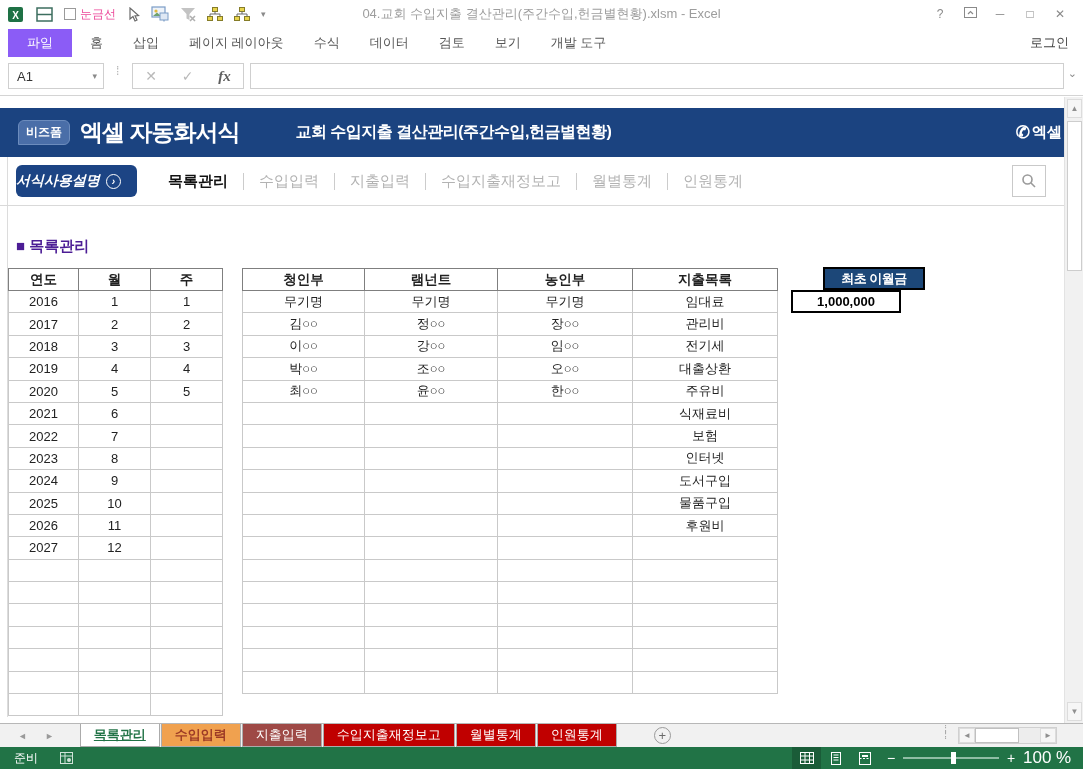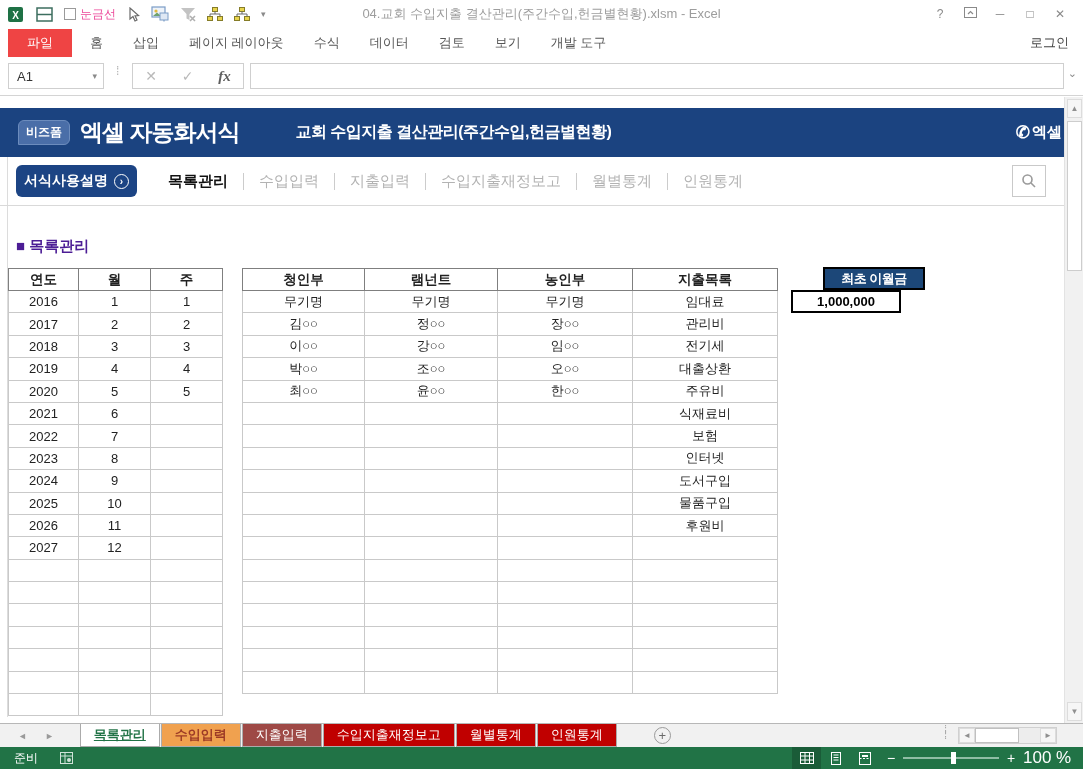--- a/index.html
+++ b/index.html
@@ -14,21 +14,21 @@
   .chk-label { font-size:12px; color:#ec4899; margin-left:4px; }
   .qat-drop { color:#8a8a8a; font-size:9px; }
   .win-title { position:absolute; left:0; right:0; top:0; height:28px; line-height:28px; text-align:center; font-size:13px; color:#9d9d9d; }
   .win-controls { position:absolute; right:8px; top:0; height:28px; display:flex; align-items:center; }
   .wbtn { width:30px; text-align:center; color:#8a8a8a; font-size:12px; }
 
   
   .ribbonrow { position:absolute; left:0; top:28px; width:1083px; height:29px; background:#fff; display:flex; align-items:center; }
   #rtabs { display:flex; align-items:center; padding-left:8px; }
   .rtab { font-size:13px; color:#565656; padding:5px 15px; white-space:nowrap; }
-  .rtab.file { background:#ef4444; color:#fff; padding:5px 19px; margin-right:3px; }
+  .rtab.file { background:#8b5cf6; color:#fff; padding:5px 19px; margin-right:3px; }
   .login { position:absolute; right:14px; font-size:13px; color:#444; }
 
   
   .formularow { position:absolute; left:0; top:57px; width:1083px; height:39px; background:#fff; border-bottom:1px solid #d4d4d4; }
   .namebox { position:absolute; left:8px; top:6px; width:96px; height:26px; border:1px solid #cfcfcf; background:#fff; font-size:13px; color:#333; display:flex; align-items:center; }
   .namebox .nb-text { padding-left:8px; flex:1; }
   .namebox .nb-arrow { color:#8a8a8a; font-size:9px; padding-right:6px; }
   .fb-grip { position:absolute; left:116px; top:7px; color:#b5b5b5; font-size:12px; letter-spacing:0; }
   .fxbox { position:absolute; left:132px; top:6px; width:112px; height:26px; border:1px solid #cfcfcf; background:#fff; display:flex; align-items:center; justify-content:space-around; }
   .fx-x, .fx-check { color:#b9b9b9; font-size:14px; }
@@ -41,21 +41,21 @@
   .guide-line { position:absolute; left:7px; top:60px; width:1px; height:560px; background:#dcdcdc; }
 
   .banner { position:absolute; left:0; top:11px; width:1064px; height:49px; background:#1b4380; display:flex; align-items:center; overflow:hidden; }
   .logo-box { margin-left:18px; background:#4a6ea8; color:#fff; font-size:12px; font-weight:bold; padding:3px 7px; border-radius:6px 6px 6px 0; border:1px solid #6c8cbd; }
   .brand { color:#fff; font-size:23px; font-weight:bold; margin-left:10px; letter-spacing:-1px; }
   .banner-title { color:#fff; font-size:16px; font-weight:bold; margin-left:56px; letter-spacing:-0.5px; }
   .banner-phone { position:absolute; right:2px; color:#fff; font-size:15px; font-weight:bold; display:flex; align-items:center; gap:2px; }
   .phone-glyph { font-size:17px; }
 
   .navrow { position:absolute; left:0; top:60px; width:1064px; height:49px; border-bottom:1px solid #d9d9d9; }
-  .help-btn { position:absolute; left:16px; top:8px; width:121px; height:32px; background:#1c4484; border-radius:6px; color:#fff; font-size:14px; font-weight:bold; display:flex; align-items:center; justify-content:center; gap:6px; }
+  .help-btn { position:absolute; left:16px; top:8px; width:121px; height:32px; background:#1c4484; border-radius:6px; color:#fff; font-size:14px; font-weight:bold; display:flex; align-items:center; justify-content:flex-start; gap:6px;font-style:italic; }
   .help-arrow { width:15px; height:15px; border:1px solid #fff; border-radius:50%; font-size:10px; line-height:13px; text-align:center; font-weight:bold; }
   #navmenu { position:absolute; left:168px; top:0; height:49px; display:flex; align-items:center; }
   .nav-item { font-size:15px; color:#b3b3b3; white-space:nowrap; }
   .nav-item.active { color:#111; font-weight:bold; }
   .nav-sep { width:1px; height:17px; background:#cccccc; margin:0 15px; }
   .searchbox { position:absolute; left:1012px; top:8px; width:34px; height:32px; border:1px solid #c9c9c9; background:#fff; display:flex; align-items:center; justify-content:center; }
 
   .section-title { position:absolute; left:16px; top:140px; font-size:15px; font-weight:bold; color:#4c1d95; }
 
   table.grid { border-collapse:collapse; table-layout:fixed; position:absolute; }

